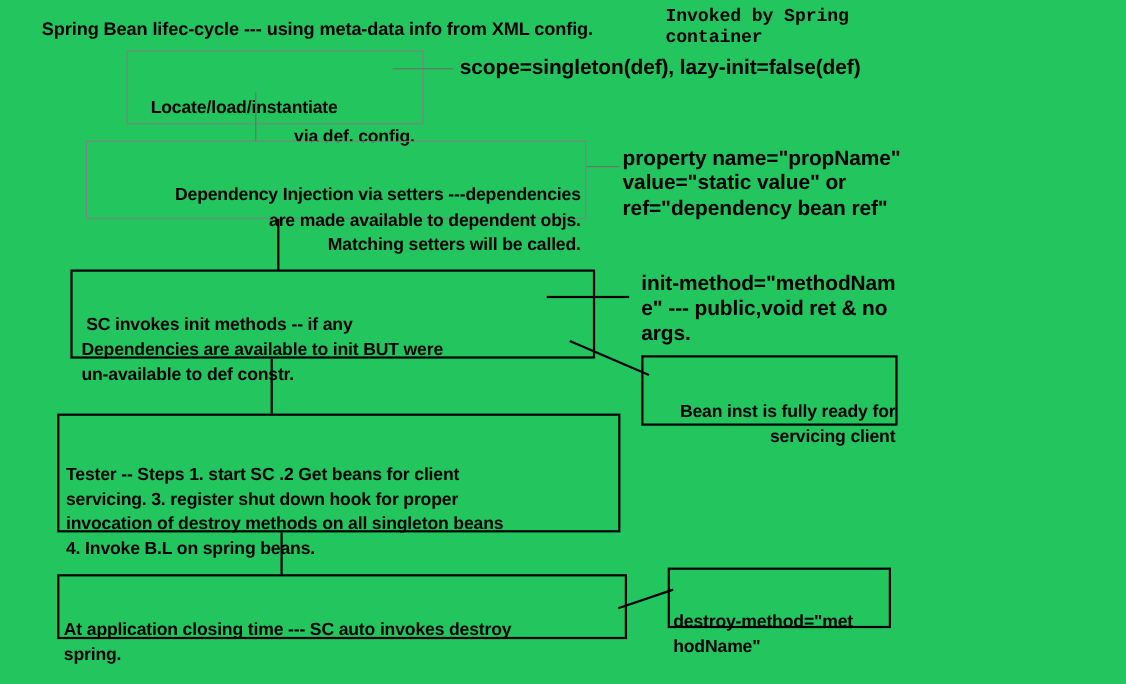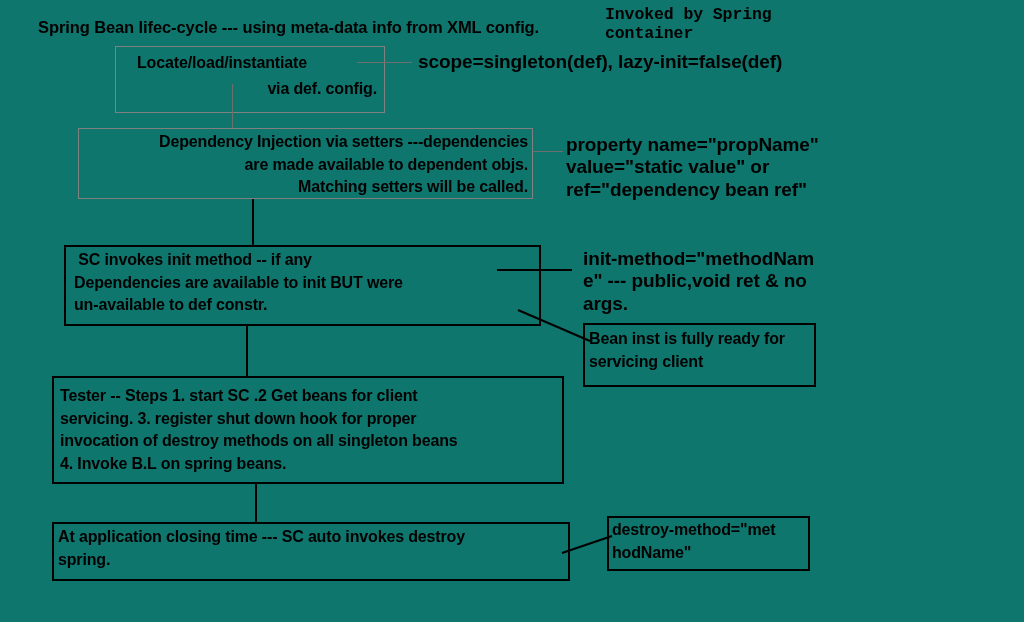--- a/index.html
+++ b/index.html
@@ -4,21 +4,21 @@
 <style>
   html, body {
     margin: 0;
     padding: 0;
     background: #ffffff;
   }
   #canvas {
     position: relative;
     width: 1024px;
     height: 622px;
-    background: #0f766e;
+    background: #22c55e;
     font-family: "Liberation Sans", sans-serif;
     overflow: hidden;
   }
   .abs { position: absolute; }
 
   
   .txt {
     font-weight: bold;
     color: #000000;
     white-space: pre-wrap;
@@ -29,20 +29,21 @@
     letter-spacing: -0.1px;
   }
   .note {
     font-size: 19px;
     letter-spacing: -0.1px;
   }
   .boxtext {
     font-size: 16px;
     letter-spacing: -0.15px;
     line-height: 1.42;
+    margin-top: 36px;
   }
 
   
   .box {
     border: 1px solid #000000;
     background: transparent;
     box-sizing: border-box;
   }
   .box.thin { border: 1px solid #808080; }
   .box.thick { border: 2px solid #000000; }
@@ -84,35 +85,35 @@
 Matching setters will be called.</div>
 
   <div class="abs ln grey h" style="left:533px; top:151px; width:30px;"></div>
   <div class="abs txt note" style="left:566px; top:134px; width:270px;">property name="propName"
 value="static value" or
 ref="dependency bean ref"</div>
 
   <div class="abs ln v2" style="left:252px; top:199px; height:47px;"></div>
 
   <div class="abs box thick" style="left:64px; top:245px; width:477px; height:81px;"></div>
-  <div class="abs txt boxtext" style="left:74px; top:249px; width:460px;"> SC invokes init method -- if any
+  <div class="abs txt boxtext" style="left:74px; top:249px; width:460px;"> SC invokes init methods -- if any
 Dependencies are available to init BUT were
 un-available to def constr.</div>
 
   <div class="abs ln h2" style="left:497px; top:269px; width:75px;"></div>
   <div class="abs txt note" style="left:583px; top:248px; width:250px;">init-method="methodNam
 e" --- public,void ret &amp; no
 args.</div>
 
   <svg class="diag" style="left:0; top:0; width:1024px; height:622px;">
     <line x1="518" y1="310" x2="590" y2="341" stroke="#000000" stroke-width="2"></line>
   </svg>
 
   <div class="abs box thick" style="left:583px; top:323px; width:233px; height:64px;"></div>
-  <div class="abs txt boxtext" style="left:589px; top:328px; width:225px;">Bean inst is fully ready for
+  <div class="abs txt boxtext" style="left:589px; top:328px; width:225px;text-align:right;">Bean inst is fully ready for
 servicing client</div>
 
   <div class="abs ln v2" style="left:246px; top:326px; height:50px;"></div>
 
   <div class="abs box thick" style="left:52px; top:376px; width:512px; height:108px;"></div>
   <div class="abs txt boxtext" style="left:60px; top:385px; width:500px;">Tester -- Steps 1. start SC .2 Get beans for client
 servicing. 3. register shut down hook for proper
 invocation of destroy methods on all singleton beans
 4. Invoke B.L on spring beans.</div>
 

